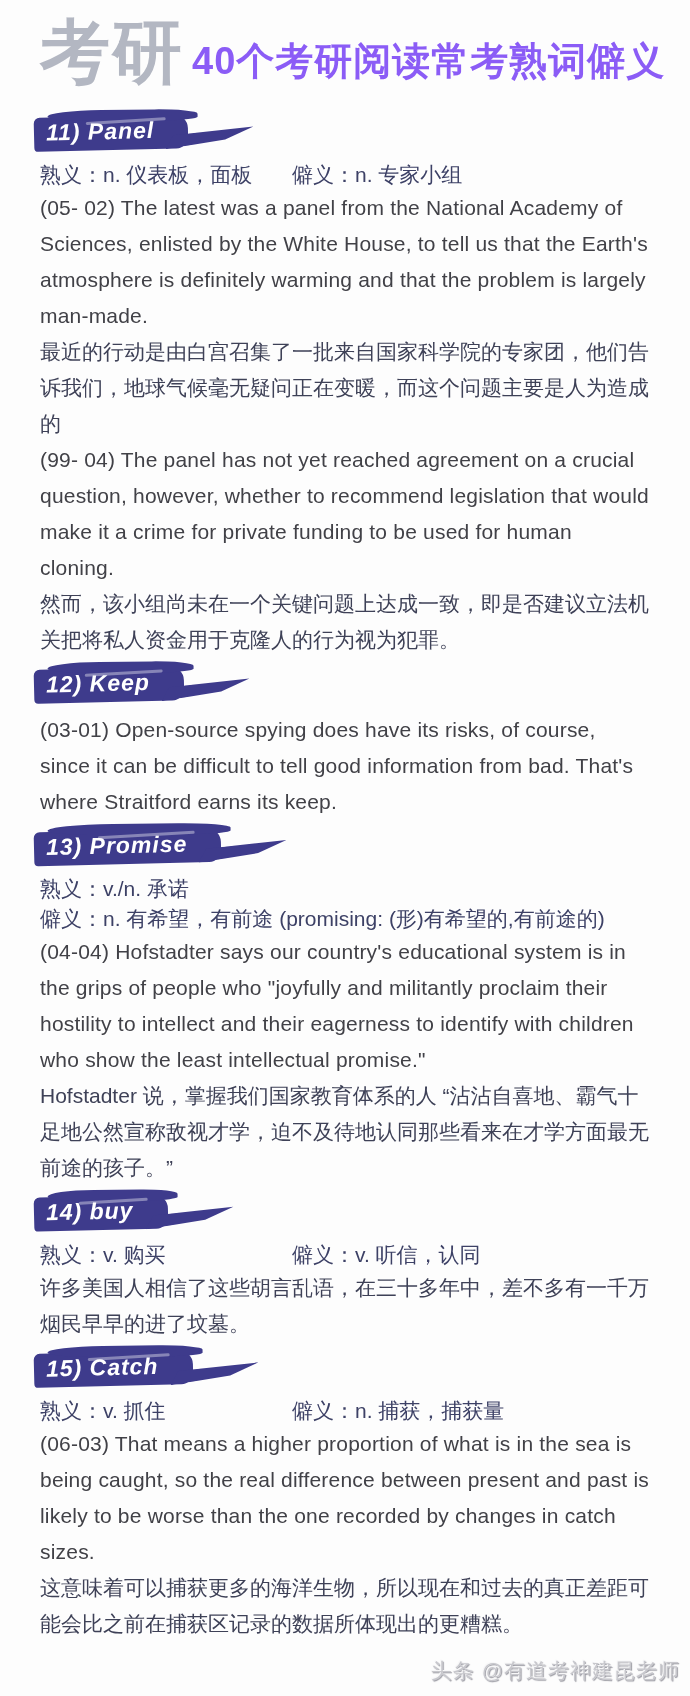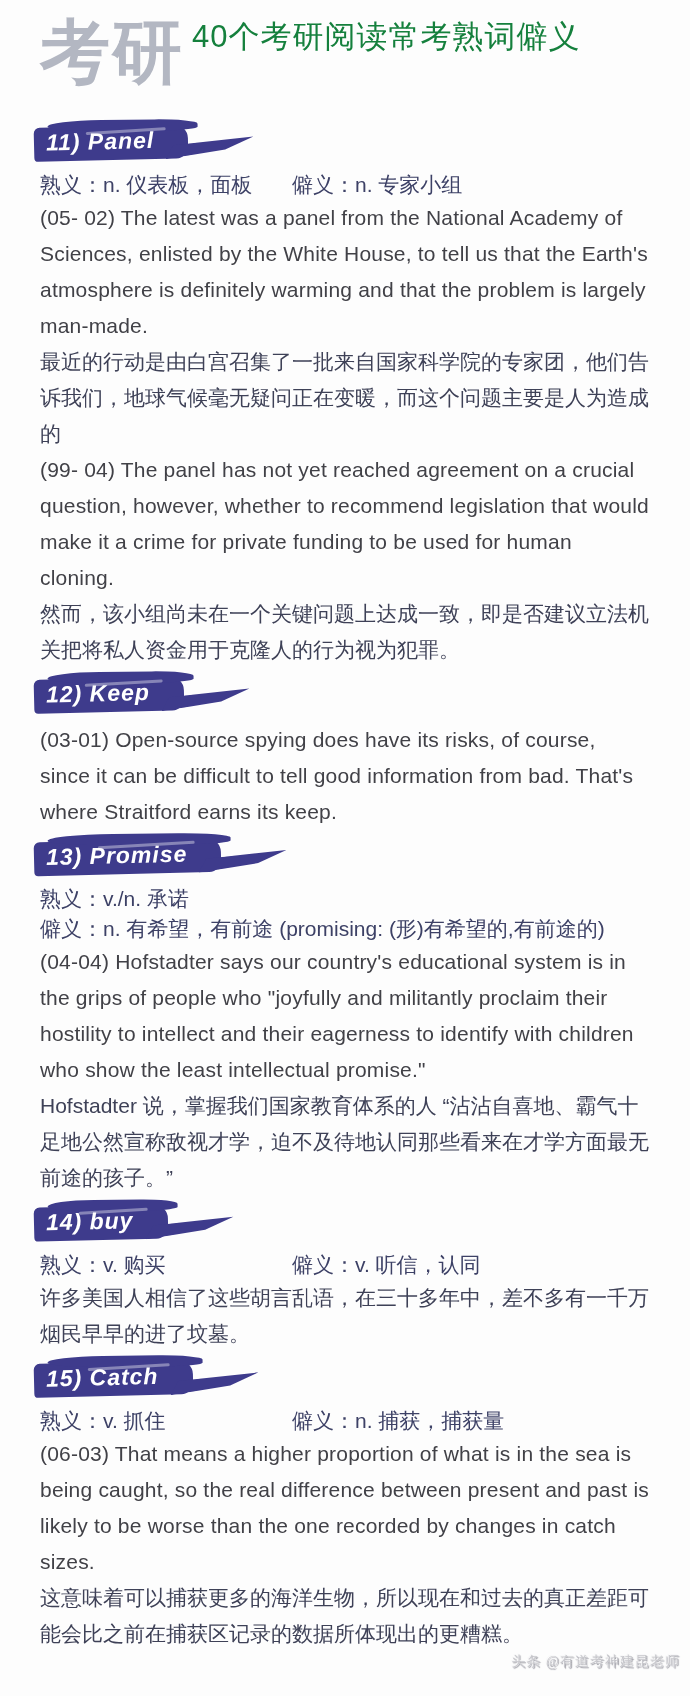--- a/index.html
+++ b/index.html
@@ -8,27 +8,27 @@
     height:1696px;
     overflow:hidden;
     background:#fdfdfd;
     font-family:"Liberation Sans","DejaVu Sans",sans-serif;
     color:#414147;
     position:relative;
   }
   .page { padding:16px 40px 0 40px; }
 
   
-  .header { display:flex; align-items:flex-start; gap:8px; margin-bottom:36px; }
+  .header { display:flex; align-items:flex-end; gap:8px; margin-bottom:26px; }
   .brand {
     font-size:70px; line-height:1.05; font-weight:600;
     color:#b3b7c2; letter-spacing:2px; white-space:nowrap;
   }
   .title {
-    font-size:31px; font-weight:400; color:#15803d;
+    font-size:38px; font-weight:700; color:#8b5cf6;
     letter-spacing:1px; padding-bottom:3px; white-space:nowrap;
   }
 
   
   .brush-wrap { margin:10px 0 4px -6px; height:40px; }
   .brush {
     position:relative; display:inline-block;
     background:#3e3b8c;
     border-radius:6px 14px 12px 4px;
     padding:2px 34px 5px 12px;
@@ -61,24 +61,23 @@
   
   .meaning-row { font-size:21px; line-height:30px; color:#3d4166; }
   .meaning { display:inline-block; }
   .meaning.familiar-first { min-width:252px; }
   .para { font-size:21px; line-height:36px; }
   .para.en { color:#414147; letter-spacing:.2px; }
   .para.zh { color:#3e4157; }
 
   
   .footer {
-    position:absolute; right:10px; bottom:25px;
-    font-size:14px; color:#c7c7cc; letter-spacing:1px;
+    position:absolute; right:10px; bottom:11px;
+    font-size:21px; color:#c7c7cc; letter-spacing:1px;
     text-shadow:-1px -1px 0 #f7f7f8, 1px 1px 1px #9a9aa2;
-    font-family:Liberation Serif, serif;
   }
 </style>
 </head>
 <body>
 
 <div class="page">
 
   <div class="header">
     <div class="brand">考研</div>
     <div class="title">40个考研阅读常考熟词僻义</div>

